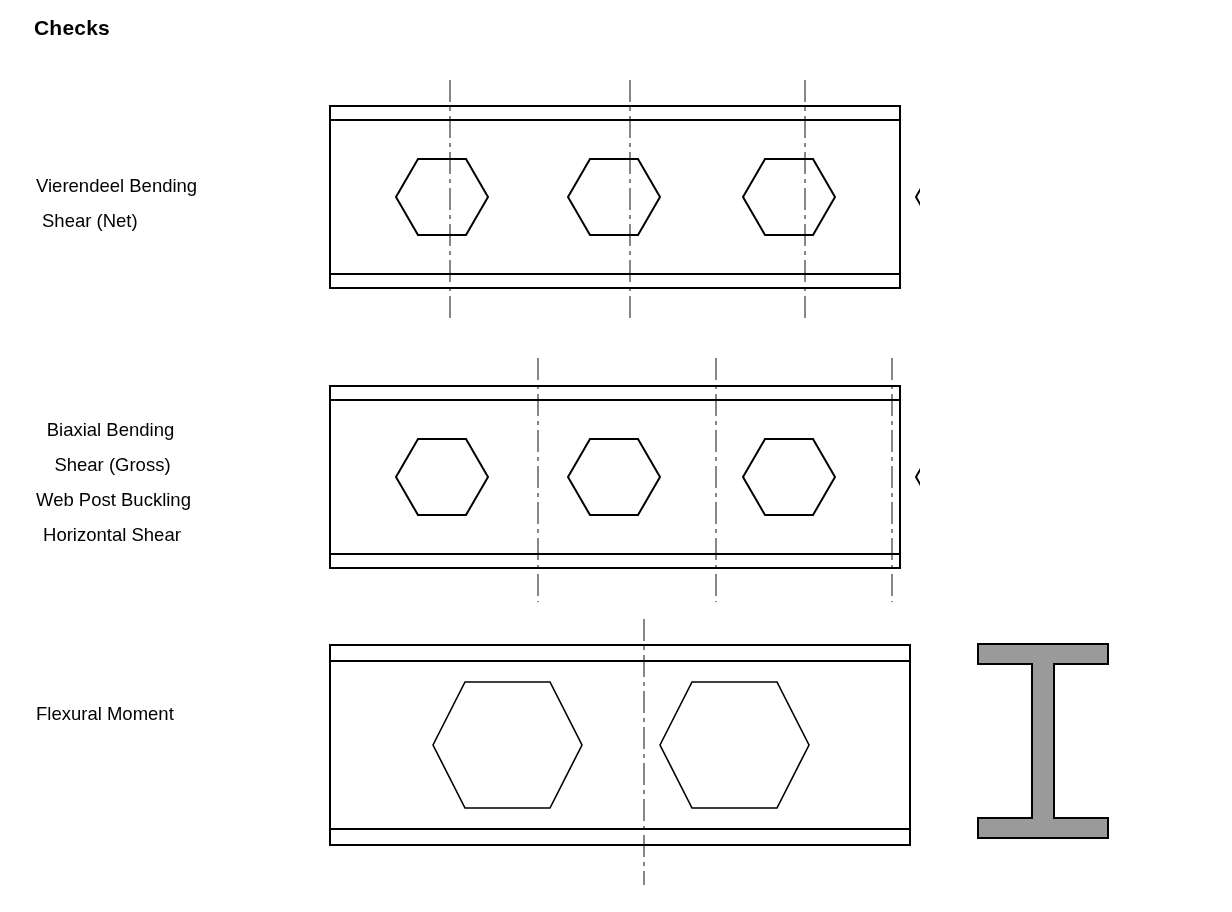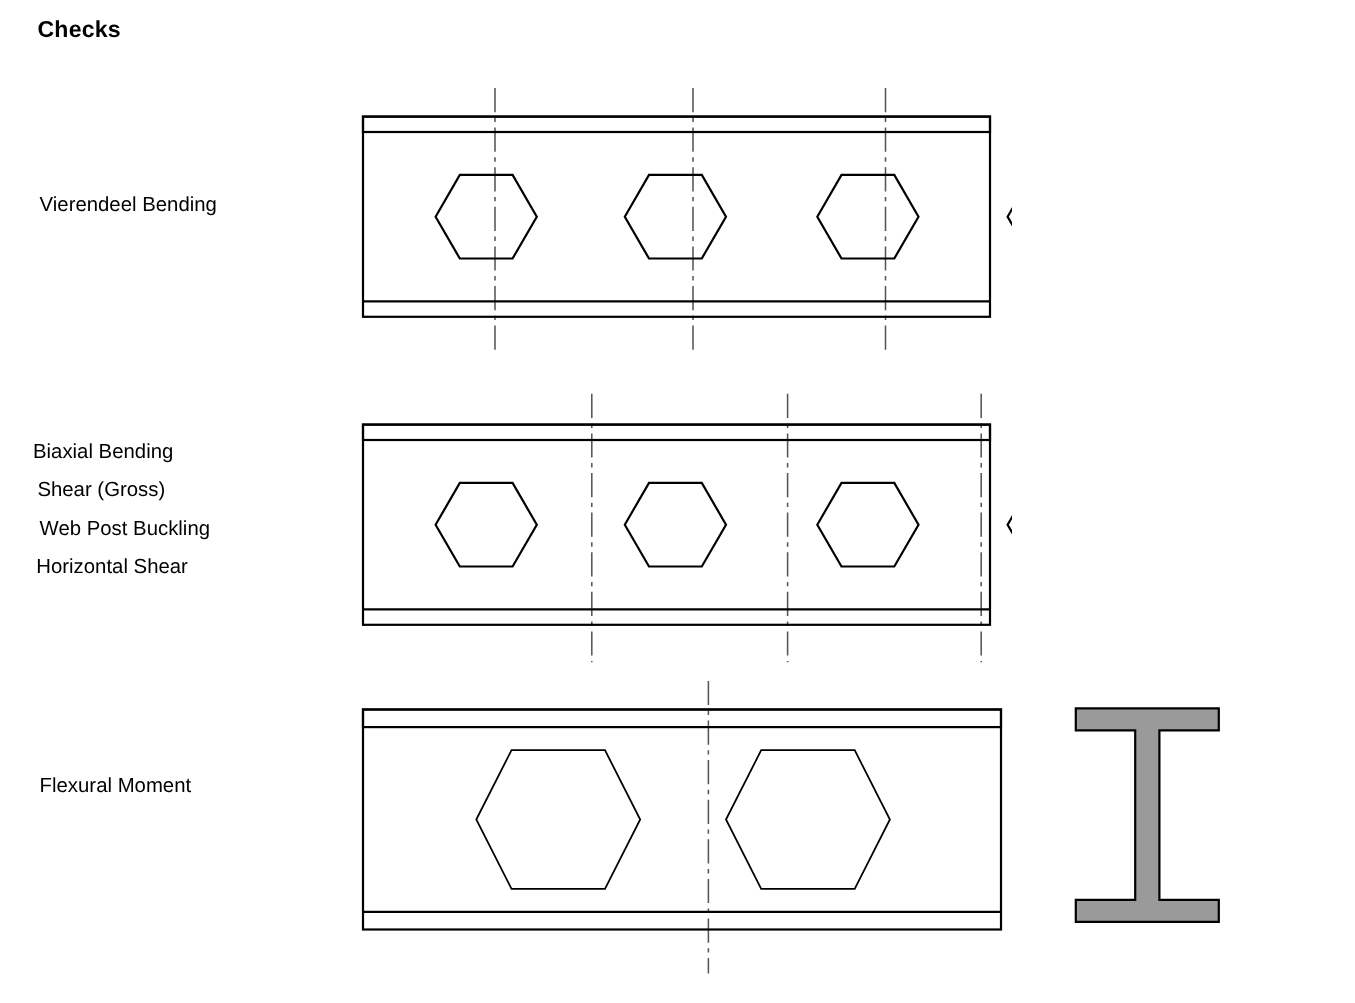--- a/index.html
+++ b/index.html
@@ -23,38 +23,39 @@
     font-weight: bold;
     letter-spacing: 0.2px;
   }
   .label-block {
     position: absolute;
     font-size: 18.5px;
     line-height: 35px;
     white-space: nowrap;
   }
   #labels-row-1 { left: 28px; top: 168px; margin-left: 8px; }
-  #labels-row-2 { left: 30px; top: 392px; }
+  #labels-row-2 { left: 30px; top: 412px; text-align: center; }
   #labels-row-3 { left: 36px; top: 696px; }
 
   .diagram {
     position: absolute;
   }
   #beam-1 { left: 320px; top: 70px; }
   #beam-2 { left: 320px; top: 350px; }
   #beam-3 { left: 320px; top: 615px; }
   #section-i { left: 960px; top: 630px; }
 </style>
 </head>
 <body>
 
 <div id="page-title">Checks</div>
 
 <div class="label-block" id="labels-row-1">
   <div>Vierendeel Bending</div>
+  <div style="padding-left:6px">Shear (Net)</div>
 </div>
 
 <div class="label-block" id="labels-row-2">
   <div>Biaxial Bending</div>
   <div style="padding-left:4px">Shear (Gross)</div>
   <div style="padding-left:6px">Web Post Buckling</div>
   <div style="padding-left:3px">Horizontal Shear</div>
 </div>
 
 <div class="label-block" id="labels-row-3">

